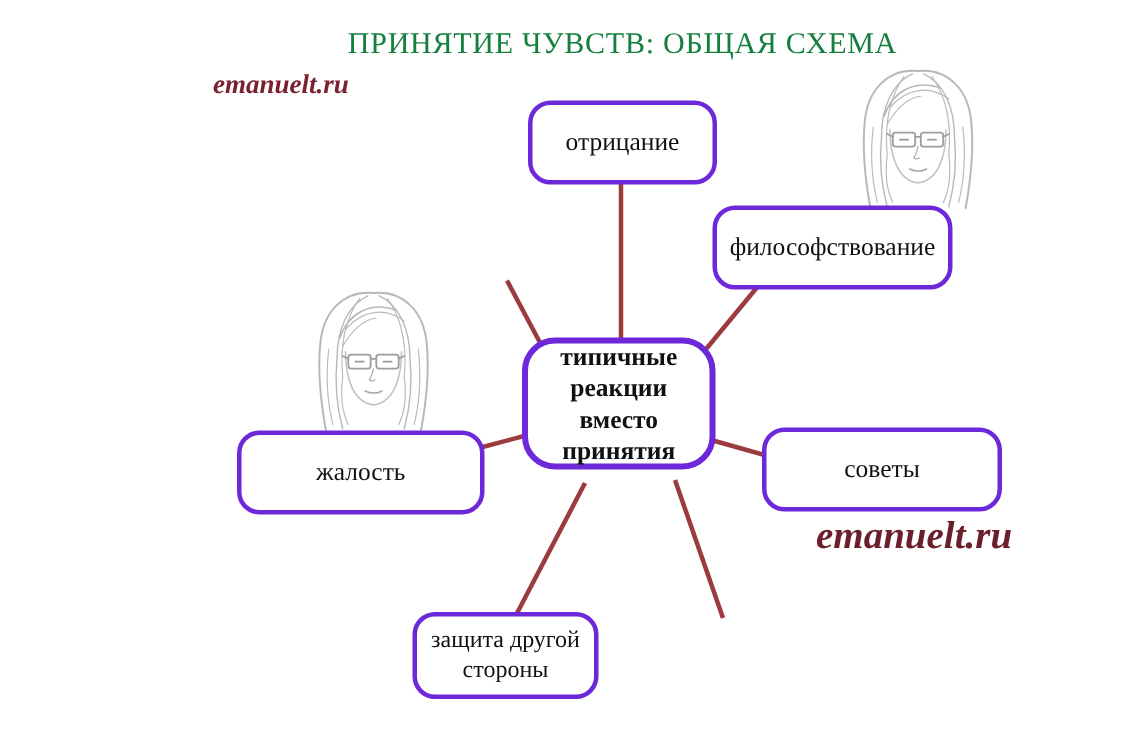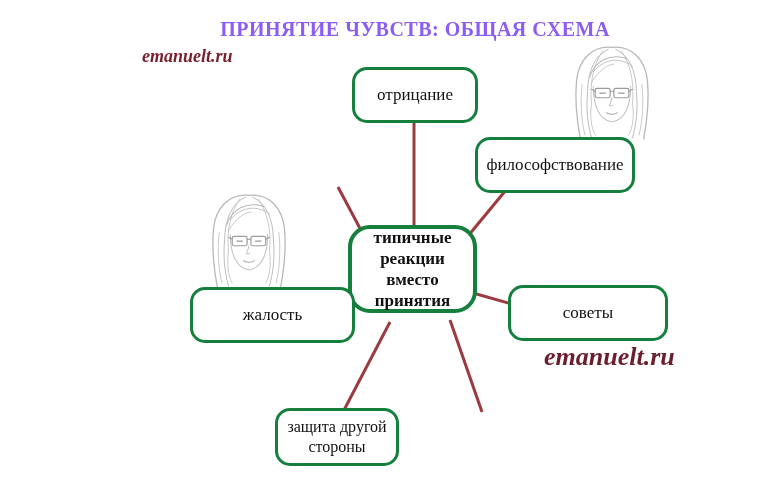--- a/index.html
+++ b/index.html
@@ -2,47 +2,47 @@
 <html><head>
 <meta charset="utf-8">
 <style>
   html,body{margin:0;padding:0;background:#ffffff;}
   .page{
     position:relative;width:760px;height:492px;background:#ffffff;overflow:hidden;
     font-family:"Liberation Serif", serif;
   }
   .title{
     position:absolute;top:18px;left:70px;right:0;text-align:center;
-    font-size:20px;font-weight:bold;letter-spacing:.5px;color:#8b5cf6;
+    font-size:20px;font-weight:normal;letter-spacing:.5px;color:#15803d;
   }
   .brand-top{position:absolute;left:142px;top:46px;color:#7a2130;}
   .brand-site{font-size:18px;font-style:italic;font-weight:600;}
   .brand-sub{font-size:16px;color:#8d3a44;line-height:25px;margin-top:3px;}
   .brand-bottom{
     position:absolute;left:544px;top:342px;font-size:26px;font-style:italic;
     font-weight:600;color:#6b1e2c;
   }
   .lines{position:absolute;left:0;top:0;z-index:2;}
   .face{position:absolute;z-index:1;}
   .face-right{left:556px;top:38px;width:112px;height:112px;}
   .face-left{left:193px;top:186px;width:112px;height:112px;}
   .node{
     position:absolute;z-index:3;box-sizing:border-box;background:#ffffff;
-    border:3px solid #15803d;border-radius:15px;
+    border:3px solid #6d28d9;border-radius:15px;
     display:flex;align-items:center;justify-content:center;text-align:center;
     font-size:17px;color:#111111;padding:0 6px;line-height:1.25;
   }
   .node-center{
     left:348px;top:225px;width:129px;height:88px;border-width:4px;border-radius:22px;
     font-weight:bold;font-size:17px;
   }
   .node-denial{left:352px;top:67px;width:126px;height:56px;}
   .node-philosophizing{left:475px;top:137px;width:160px;height:56px;}
   .node-psychoanalysis{left:195px;top:134px;width:163px;height:56px;}
-  .node-pity{left:158px;top:287px;width:165px;height:56px;margin-left:32px;}
+  .node-pity{left:158px;top:287px;width:165px;height:56px;}
   .node-advice{left:508px;top:285px;width:160px;height:56px;}
   .node-defend{left:275px;top:408px;width:124px;height:58px;font-size:16px;align-items:center;}
   .node-questions{left:428px;top:408px;width:126px;height:56px;}
 </style>
 </head>
 <body>
 
 <div class="page">
 
   <svg class="face face-right" viewBox="0 0 120 112">

